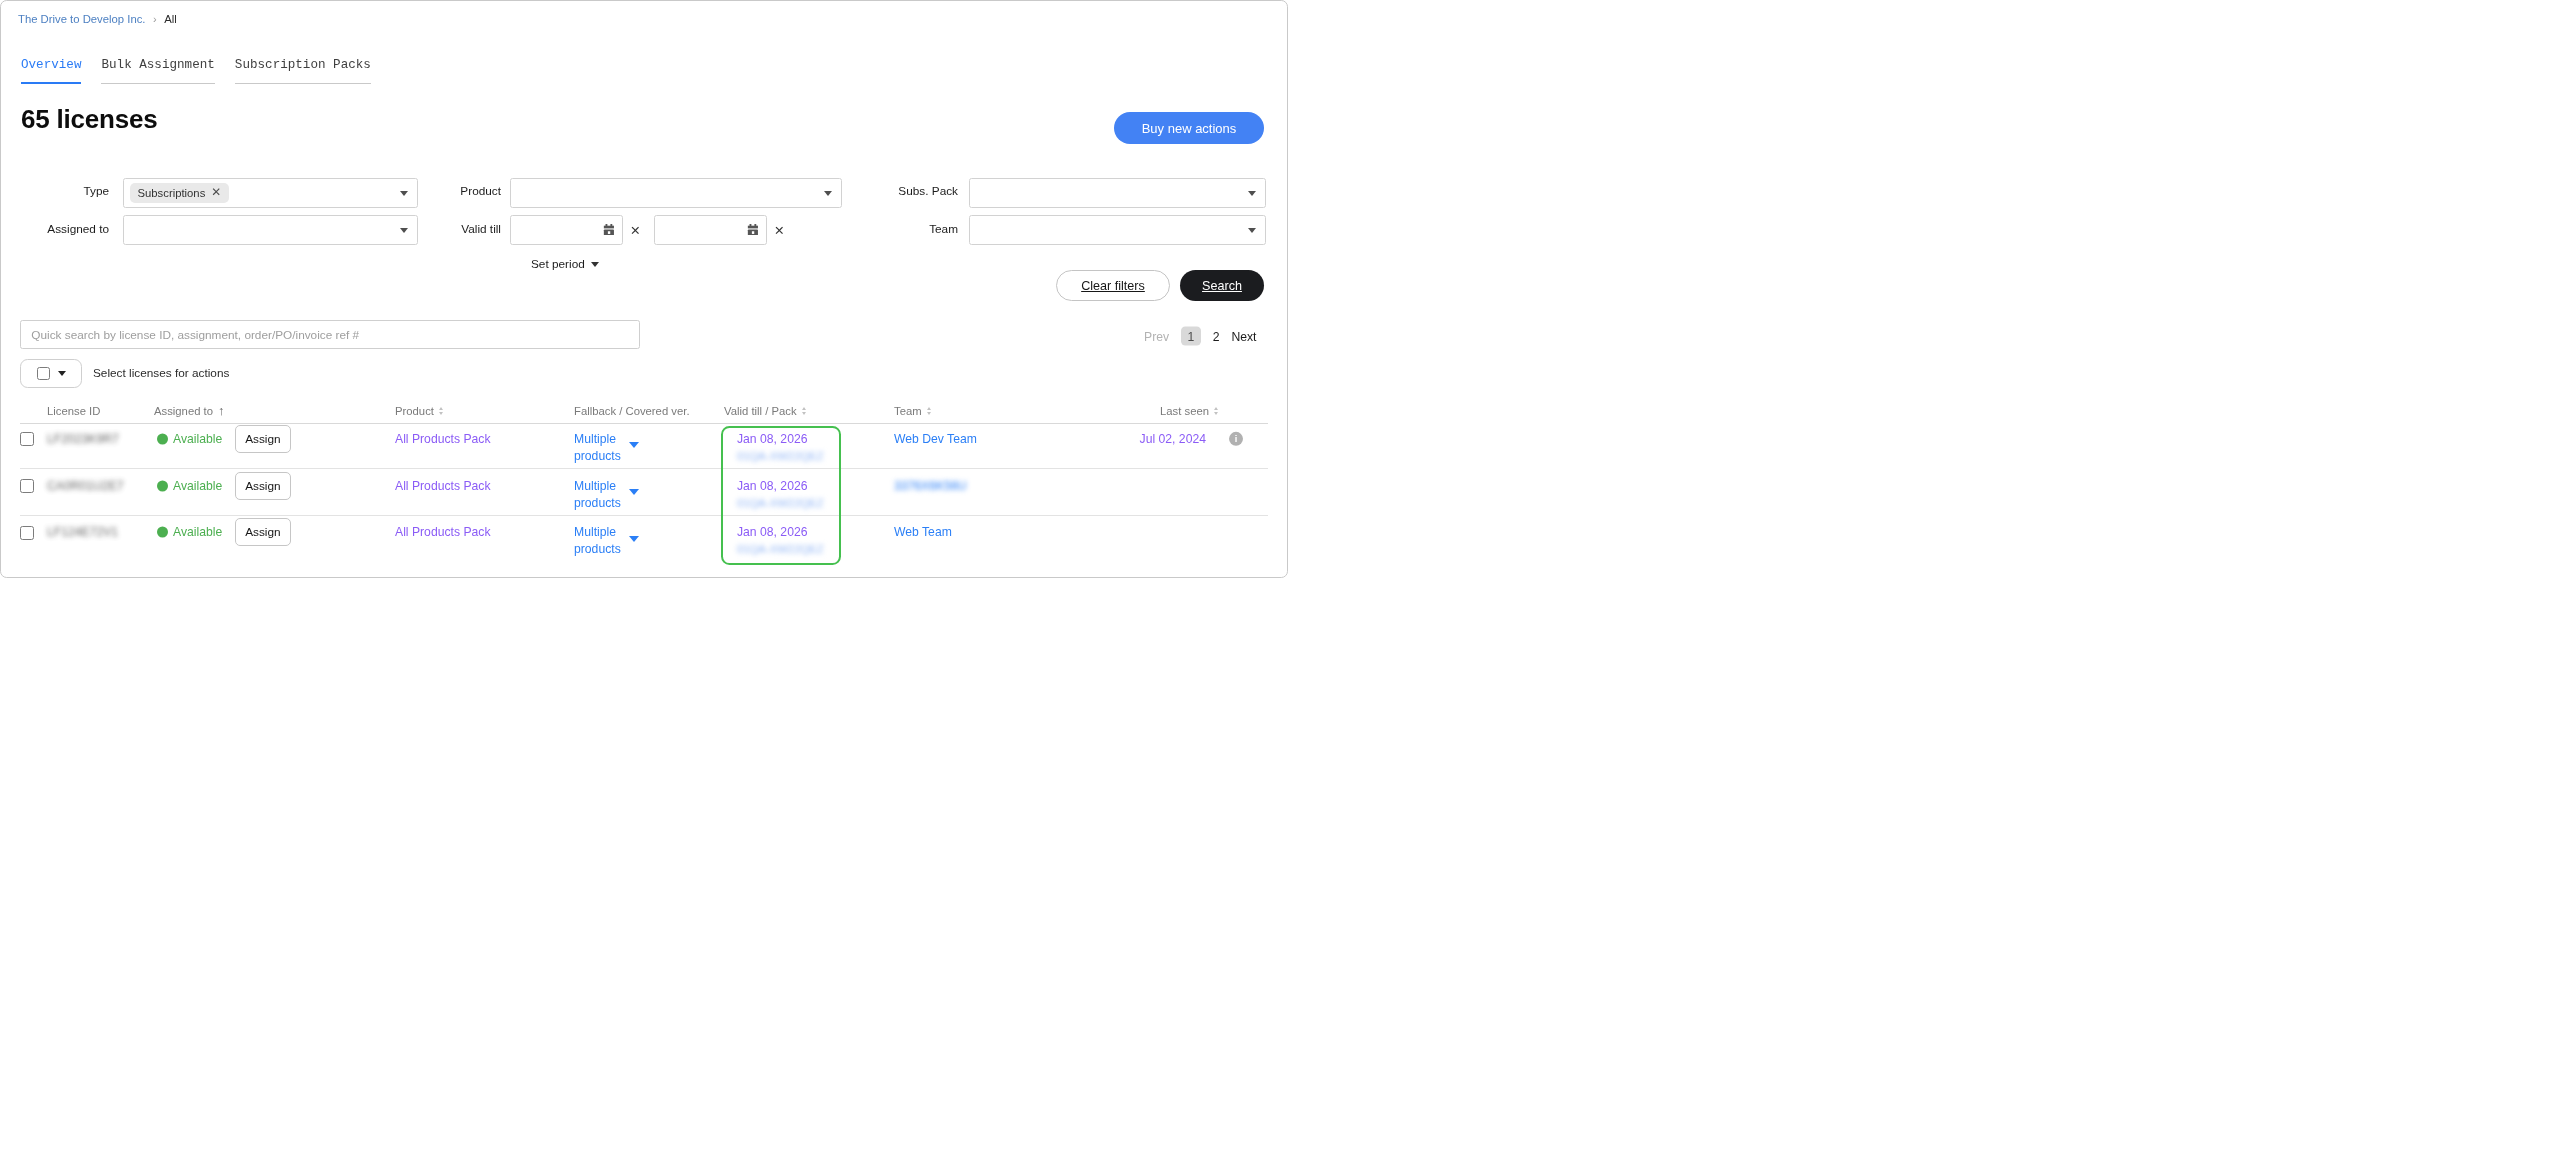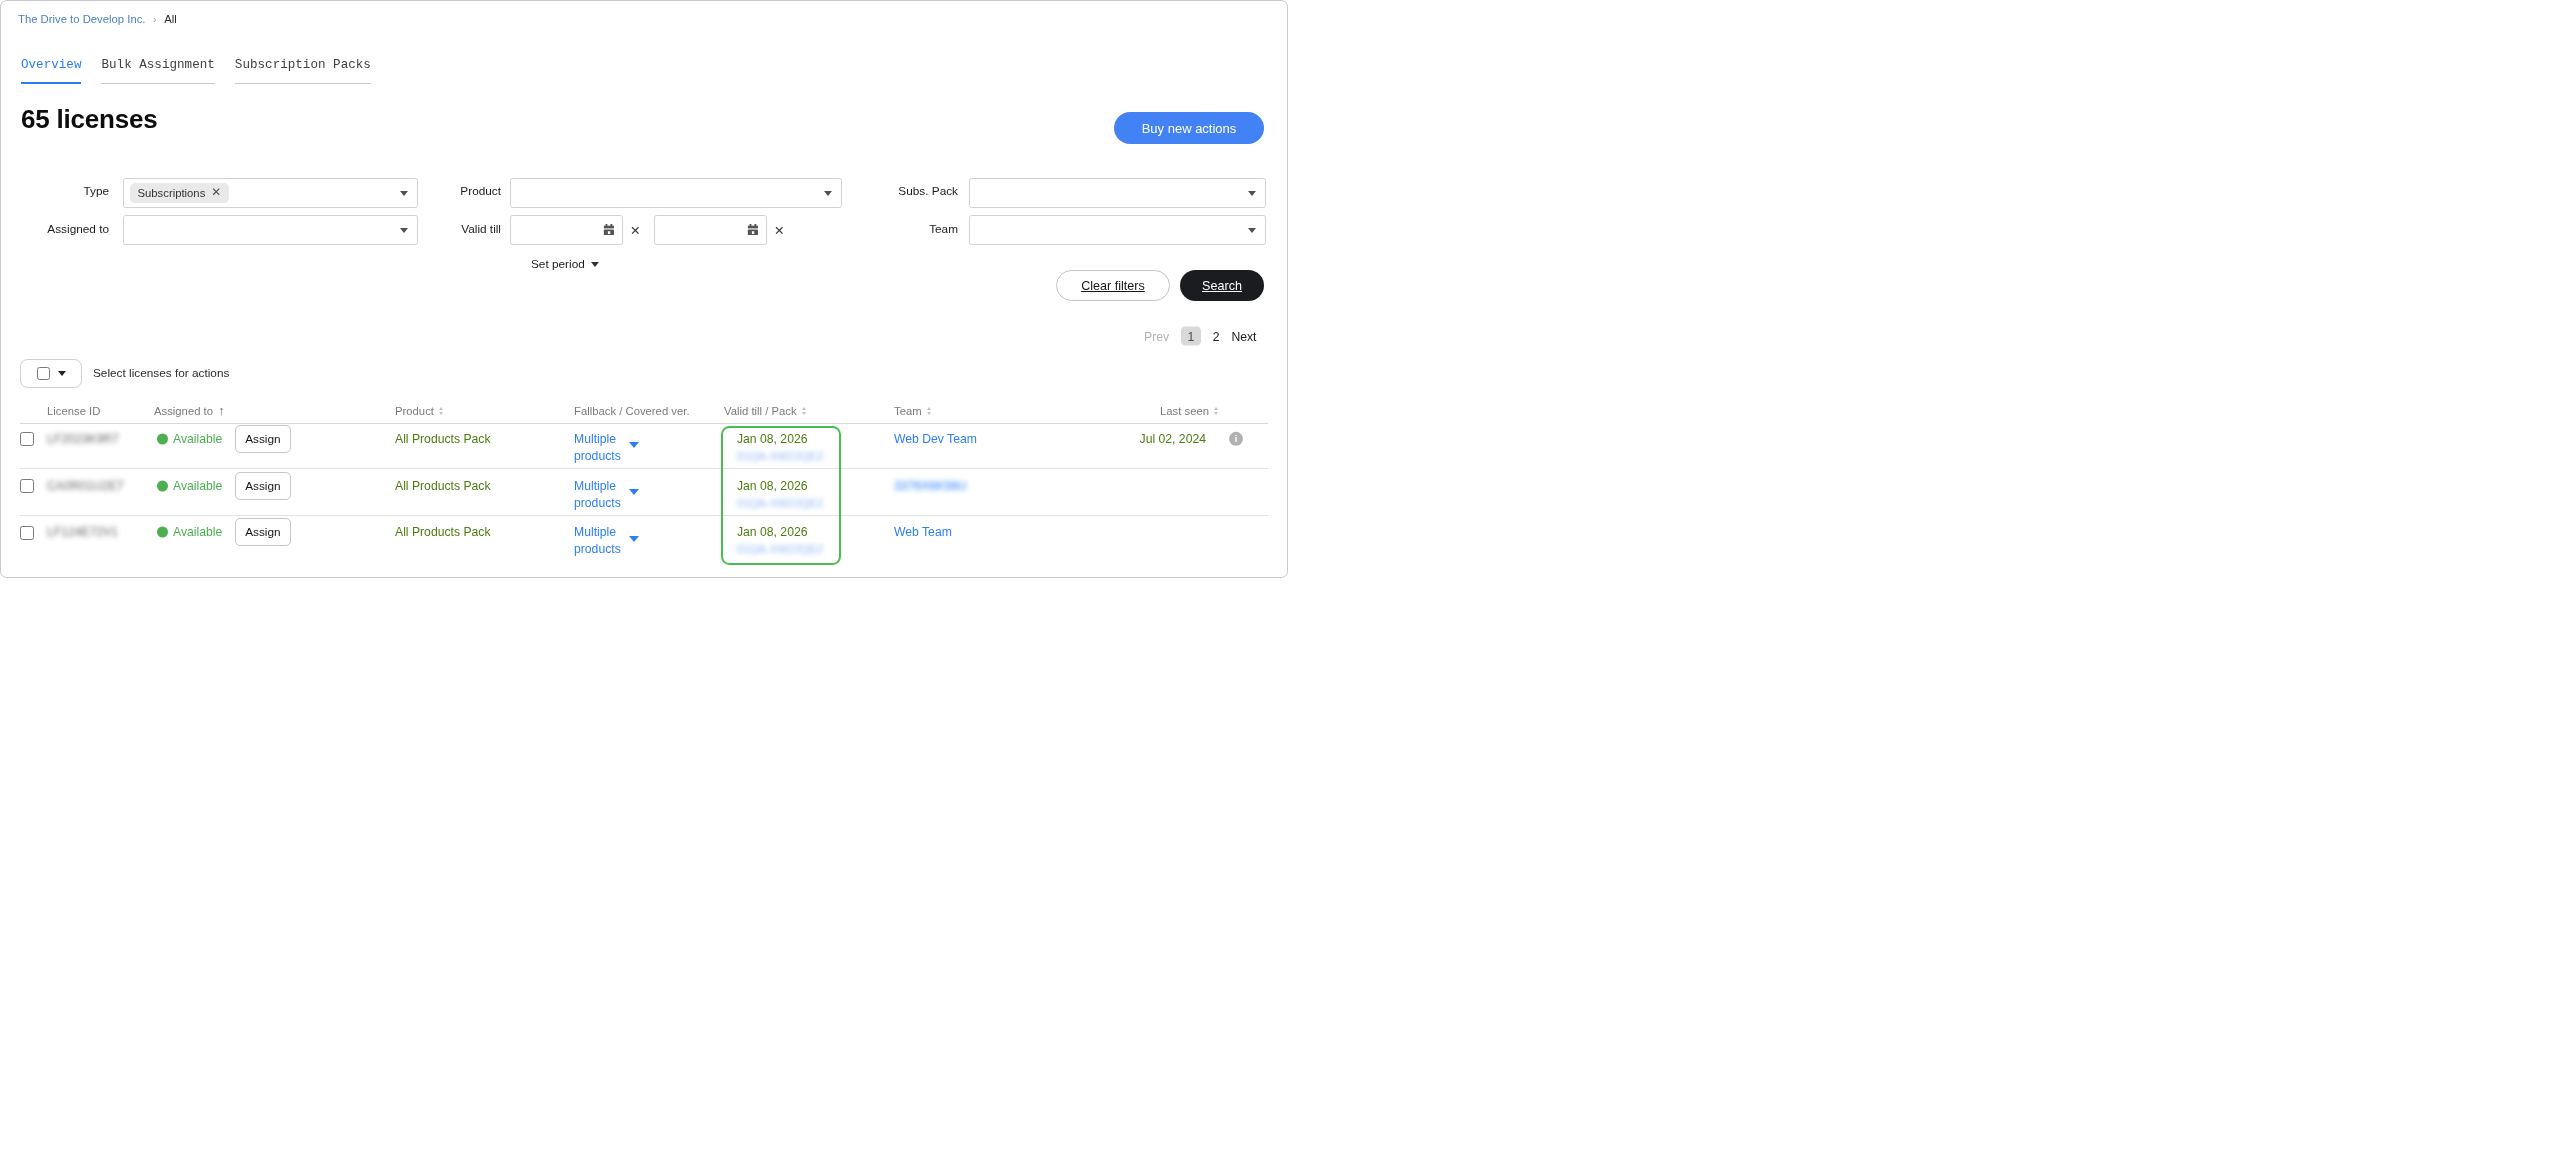--- a/index.html
+++ b/index.html
@@ -60,21 +60,21 @@
   
   .th{font-size:11.3px;color:#7a7a7a;top:410px;display:flex;align-items:center;gap:5px;transform:translateY(-50%);}
   .sort{display:inline-flex;flex-direction:column;gap:1.7px;}
   .sort i{width:0;height:0;border-left:2.9px solid transparent;border-right:2.9px solid transparent;display:block;}
   .sort .up{border-bottom:3.4px solid #c2c2c2;}
   .sort .dn{border-top:3.4px solid #c2c2c2;}
   .sort-active{color:#5f5f5f;font-size:12.6px;font-weight:600;}
   .divider{left:19.3px;right:19.3px;height:0;border-top:1.3px solid #d9d9d9;}
   .rowline{border-top:0.8px solid #e3e3e3;}
 
-  .cell{font-size:12.2px;color:#4d7c0f;white-space:nowrap;}
+  .cell{font-size:12.2px;color:#8b5cf6;white-space:nowrap;}
   .blur-dark{color:#4a4a4a;filter:blur(2.9px);opacity:.85;}
   .blur-blue{color:#8db3f5;filter:blur(2.9px);}
   .dot{width:11px;height:11px;border-radius:50%;background:#4caf50;}
   .avail{color:#4caf50;}
   .assign-btn{height:28px;padding:0 9.2px;border:1.3px solid #c6c6c6;border-radius:5px;background:#fff;font-size:11.8px;
     font-family:inherit;color:#171717;cursor:pointer;display:flex;align-items:center;}
   .link{color:#2b7ff6;cursor:pointer;}
   .tri-dn{width:0;height:0;border-left:5px solid transparent;border-right:5px solid transparent;border-top:6.7px solid #2b7ff6;}
   .greenbox{left:720px;top:425px;width:116px;height:135px;border:2.1px solid #45c04f;border-radius:8.4px;pointer-events:none;}
   .seen{width:87px;text-align:right;}
@@ -154,20 +154,21 @@
   </div>
 
   <div class="abs setperiod" style="left:530px;top:256px;">
     <span>Set period</span>
     <span class="caret"></span>
   </div>
 
   <button class="abs pill clear-btn">Clear filters</button>
   <button class="abs pill search-btn">Search</button>
 
+  <input class="abs qsearch" type="text" placeholder="Quick search by license ID, assignment, order/PO/invoice ref #" style="">
   <div class="abs pagination">
     <span class="pg-prev">Prev</span>
     <span class="pg-num pg-current">1</span>
     <span class="pg-num">2</span>
     <span class="pg-next">Next</span>
   </div>
 
   <div class="abs selall">
     <span class="cb"></span>
     <span class="caret"></span>

